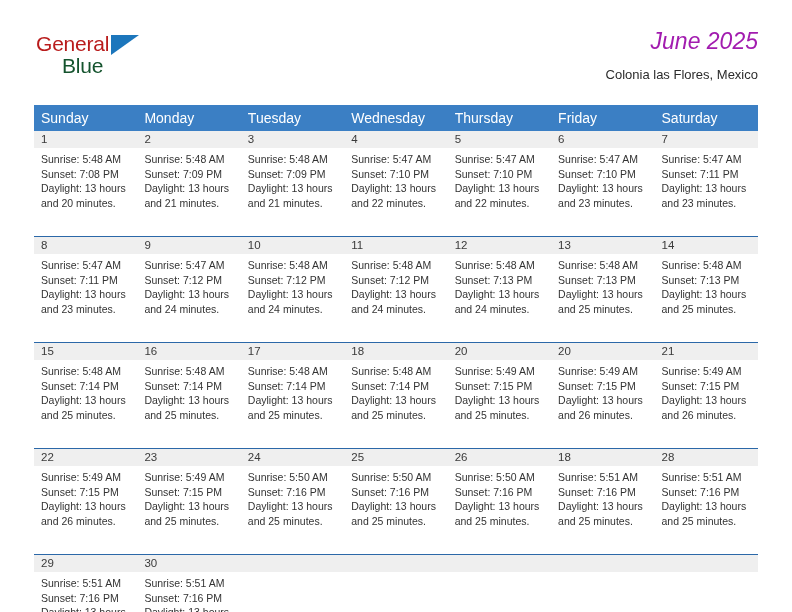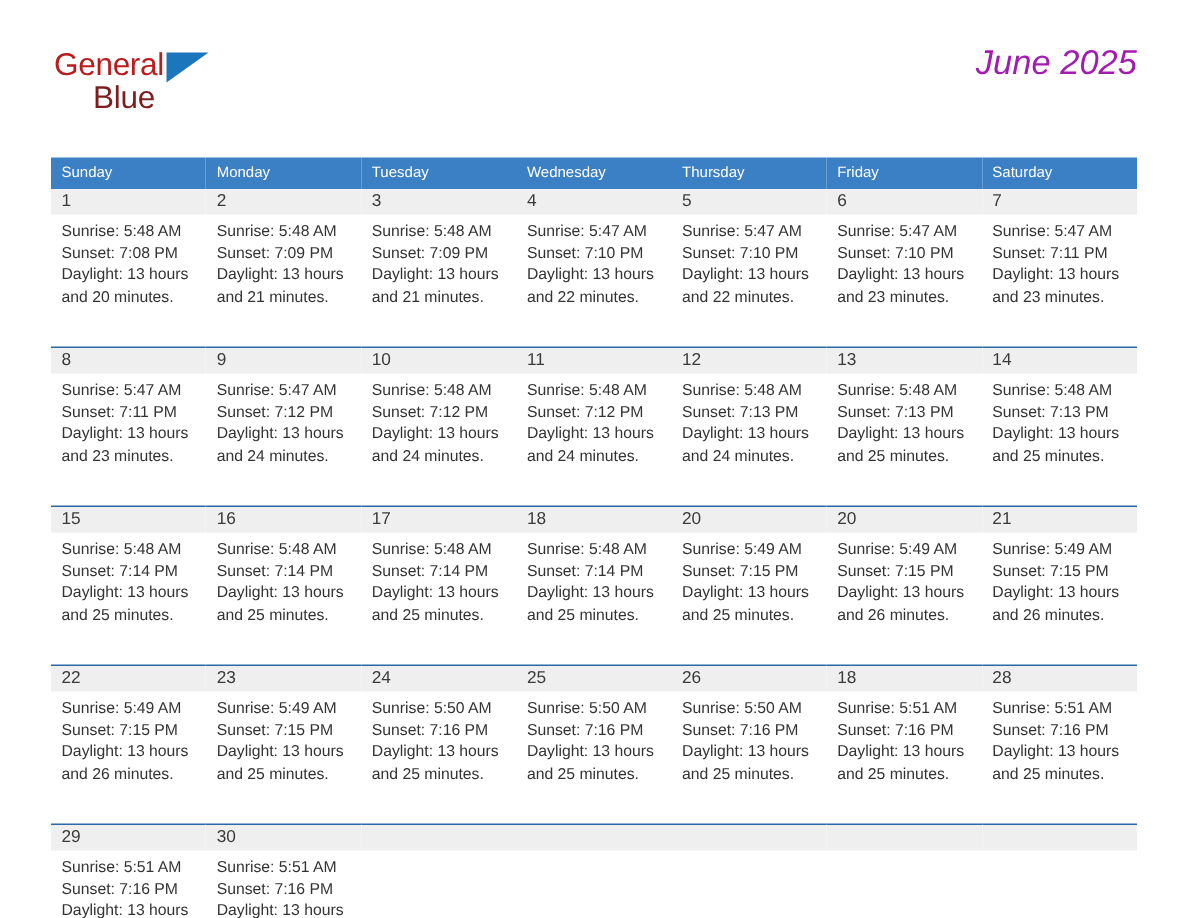--- a/index.html
+++ b/index.html
@@ -49,21 +49,21 @@
     width: 0;
     height: 0;
     border-left: 28px solid #1c76bc;
     border-bottom: 20px solid transparent;
   }
   .logo-blue {
     position: absolute;
     left: 26px;
     top: 22px;
     font-size: 21px;
-    color: #7f1d1d;
+    color: #14532d;
     letter-spacing: -0.2px;
     font-family: "Liberation Sans", sans-serif;
   }
   .title-wrap {
     position: absolute;
     right: 0;
     top: 0;
     text-align: right;
   }
   .cal-title {
@@ -86,21 +86,21 @@
     position: absolute;
     left: 34px;
     top: 105px;
     width: 724px;
     border-collapse: collapse;
     table-layout: fixed;
   }
   .calendar th {
     background: #3b7fc4;
     color: #ffffff;
-    font-size: 10px;
+    font-size: 14px;
     font-weight: normal;
     text-align: left;
     padding: 5px 0 5px 7px;
     height: 20px;
     border: none;
   }
   .weekrow > td {
     padding: 0;
     vertical-align: top;
     border-top: 1px solid #2b68a8;
@@ -136,20 +136,21 @@
   <div class="topbar">
 
     <div class="logo">
       <span class="logo-general">General</span>
       <span class="logo-tri"></span>
       <span class="logo-blue">Blue</span>
     </div>
 
     <div class="title-wrap">
       <div class="cal-title">June 2025</div>
+      <div class="cal-sub">Colonia las Flores, Mexico</div>
     </div>
 
   </div>
 
   <table class="calendar">
     <thead>
       <tr>
         <th>Sunday</th>
         <th>Monday</th>
         <th>Tuesday</th>

